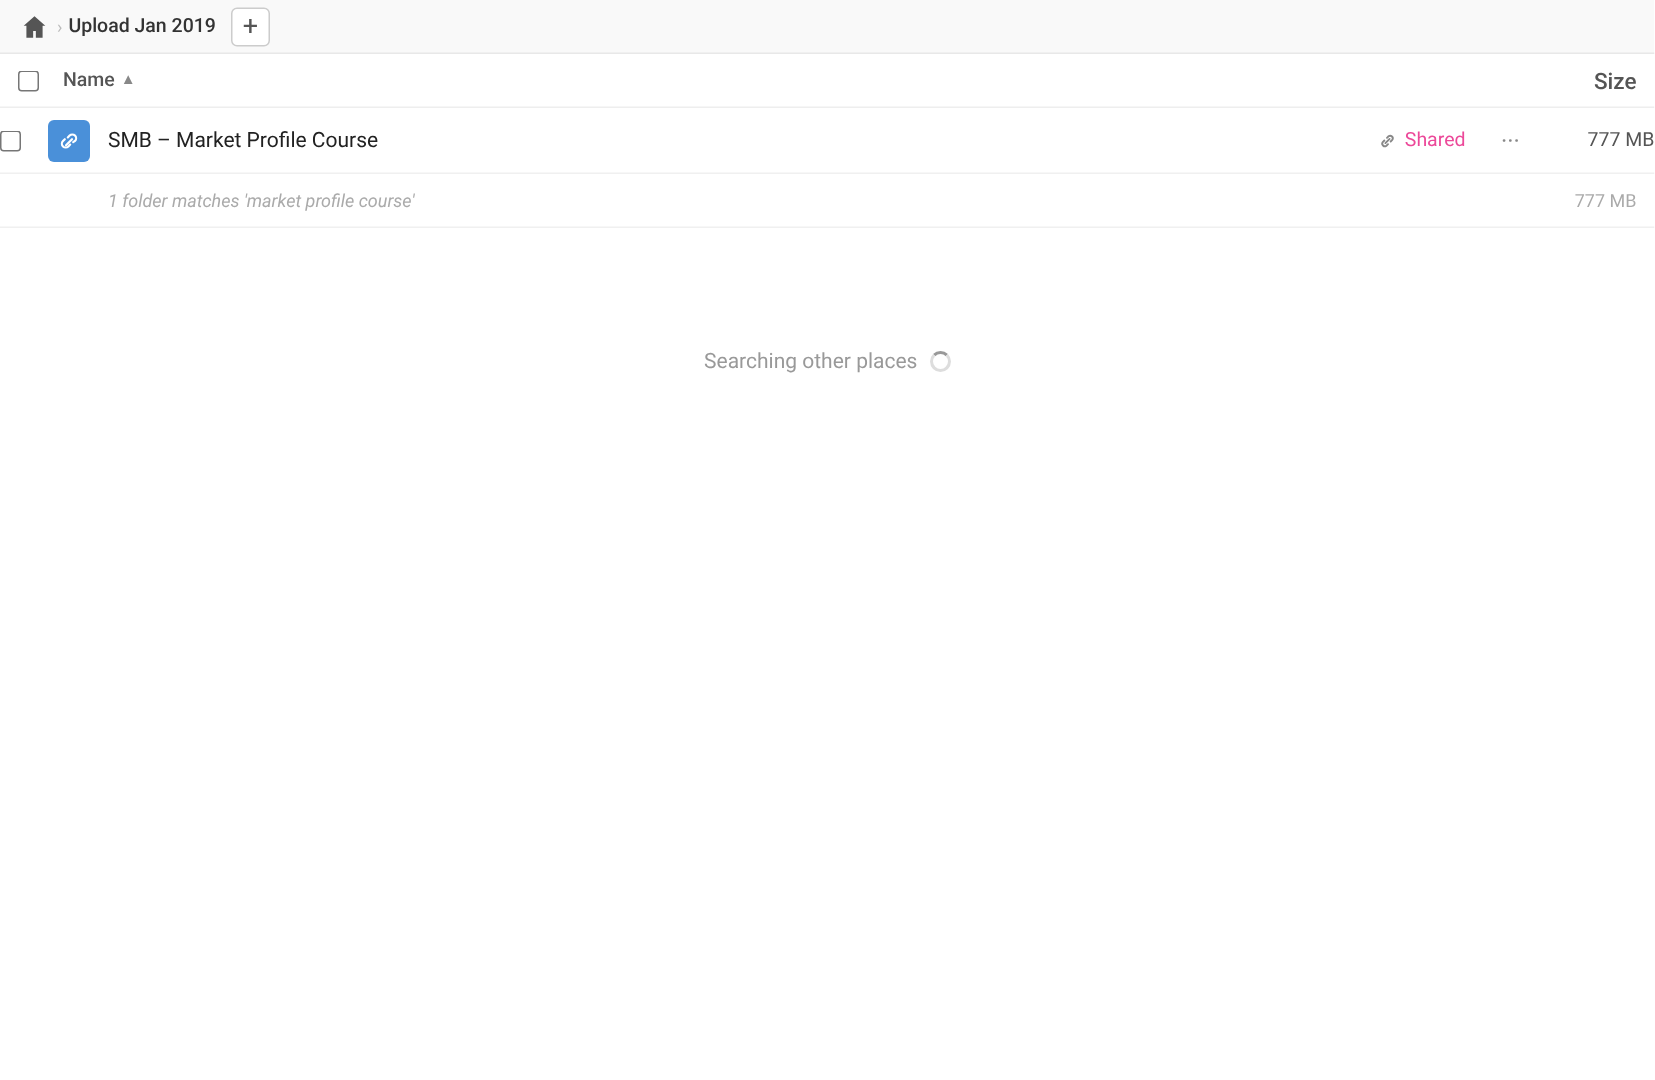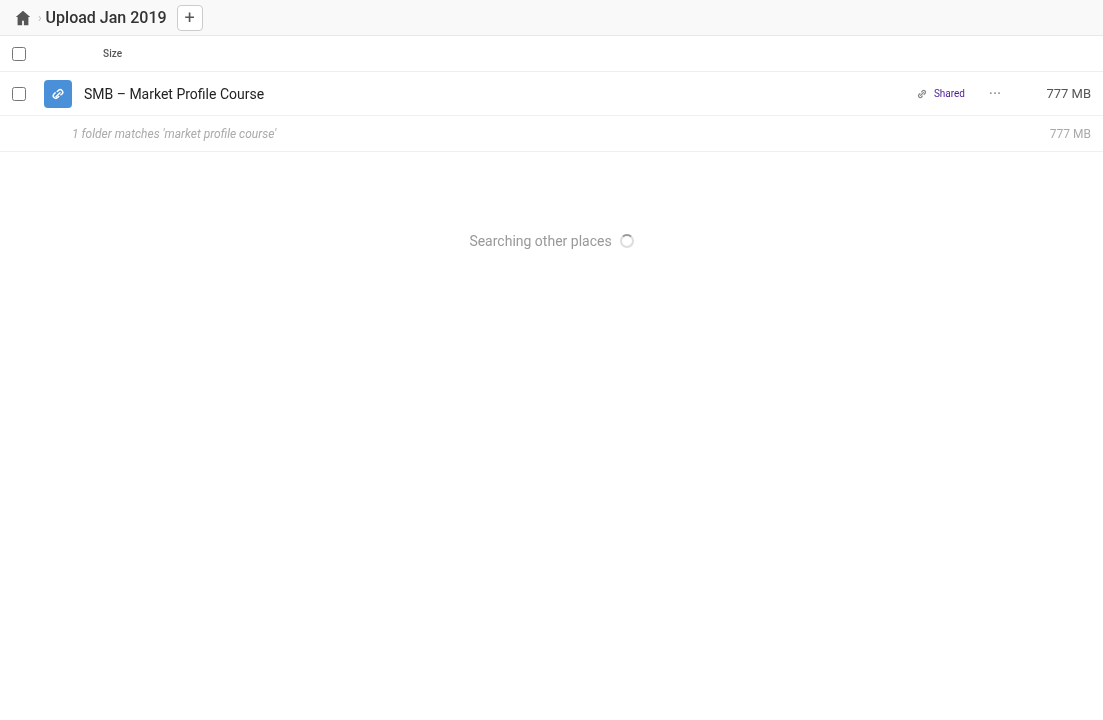--- a/index.html
+++ b/index.html
@@ -38,21 +38,21 @@
       color: #555;
     }
 
     .breadcrumb-separator {
       color: #bbb;
       font-size: 12px;
       margin: 0 4px;
     }
 
     .breadcrumb-title {
-      font-size: 16px;
+      font-size: 13px;
       font-weight: 500;
       color: #333;
     }
 
     .add-button {
       width: 26px;
       height: 26px;
       margin-left: 10px;
       border: 1px solid #ccc;
       border-radius: 4px;
@@ -93,30 +93,30 @@
     }
 
     .sort-arrow {
       font-size: 10px;
       color: #888;
     }
 
     .size-col-header {
       width: 80px;
       text-align: right;
-      font-size: 10px;
+      font-size: 15px;
       color: #555;
       font-weight: 500;
     }
 
     
     .file-row {
       display: flex;
       align-items: center;
-      padding: 0 12px;
+      padding: 0 0;
       height: 44px;
       border-bottom: 1px solid #f0f0f0;
       background: #fff;
     }
 
     .file-row .checkbox-col {
       width: 30px;
     }
 
     .file-icon-wrap {
@@ -148,22 +148,22 @@
       flex: 1;
       font-size: 14px;
       color: #222;
       font-weight: 400;
     }
 
     .shared-badge {
       display: flex;
       align-items: center;
       gap: 5px;
-      color: #4c1d95;
-      font-size: 10px;
+      color: #ec4899;
+      font-size: 13px;
       margin-right: 16px;
     }
 
     .shared-badge svg {
       width: 14px;
       height: 14px;
       fill: none;
       stroke: #888;
       stroke-width: 2;
     }
@@ -256,20 +256,24 @@
   </div>
   <span class="breadcrumb-separator">›</span>
   <span class="breadcrumb-title">Upload Jan 2019</span>
   <div class="add-button">+</div>
 </div>
 
 <div class="column-headers">
   <div class="checkbox-col">
     <input type="checkbox" style="">
   </div>
+  <div class="name-col-header">
+    <span>Name</span>
+    <span class="sort-arrow">▲</span>
+  </div>
   <div class="size-col-header">Size</div>
 </div>
 
 <div class="file-row">
   <div class="checkbox-col">
     <input type="checkbox" style="">
   </div>
   <div class="file-icon-wrap">
     <div class="file-icon-badge">
       <svg viewBox="0 0 20 20" xmlns="http://www.w3.org/2000/svg">

